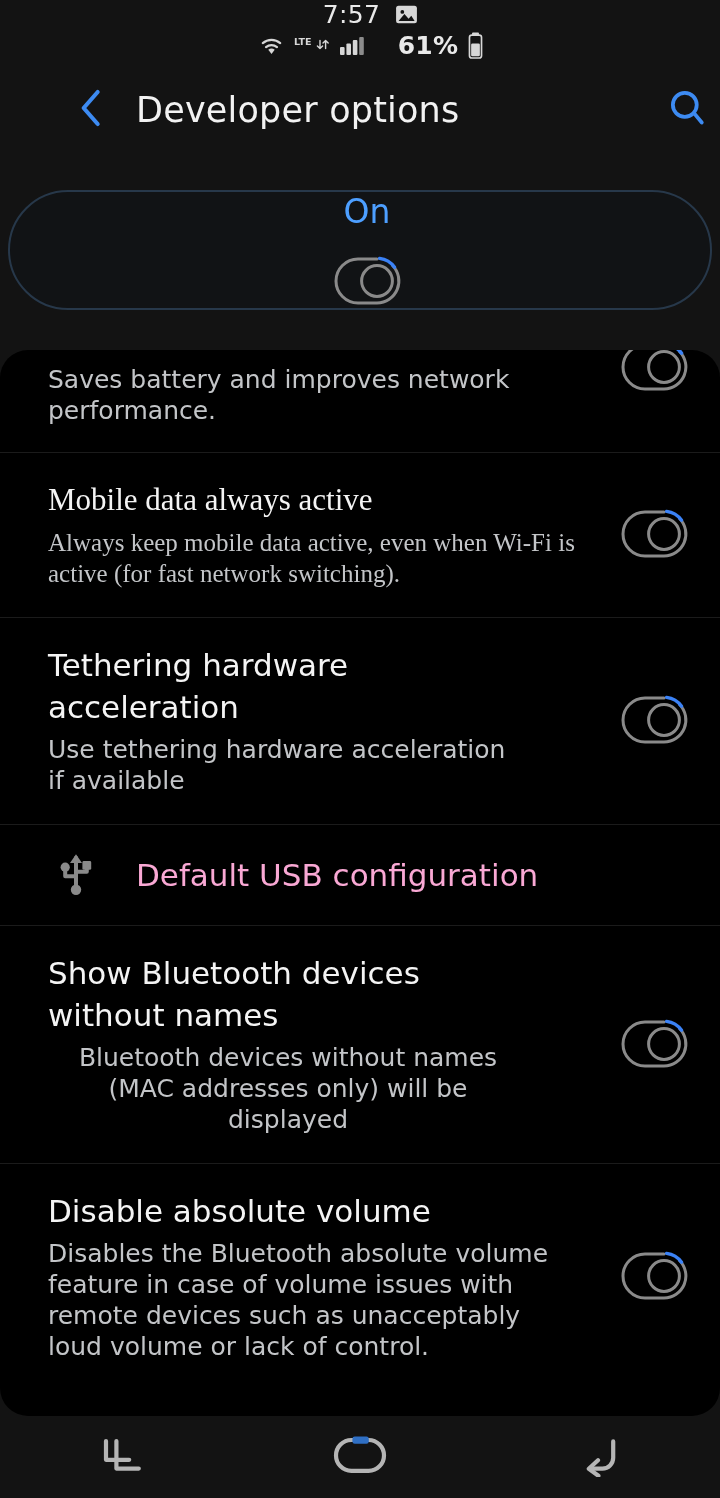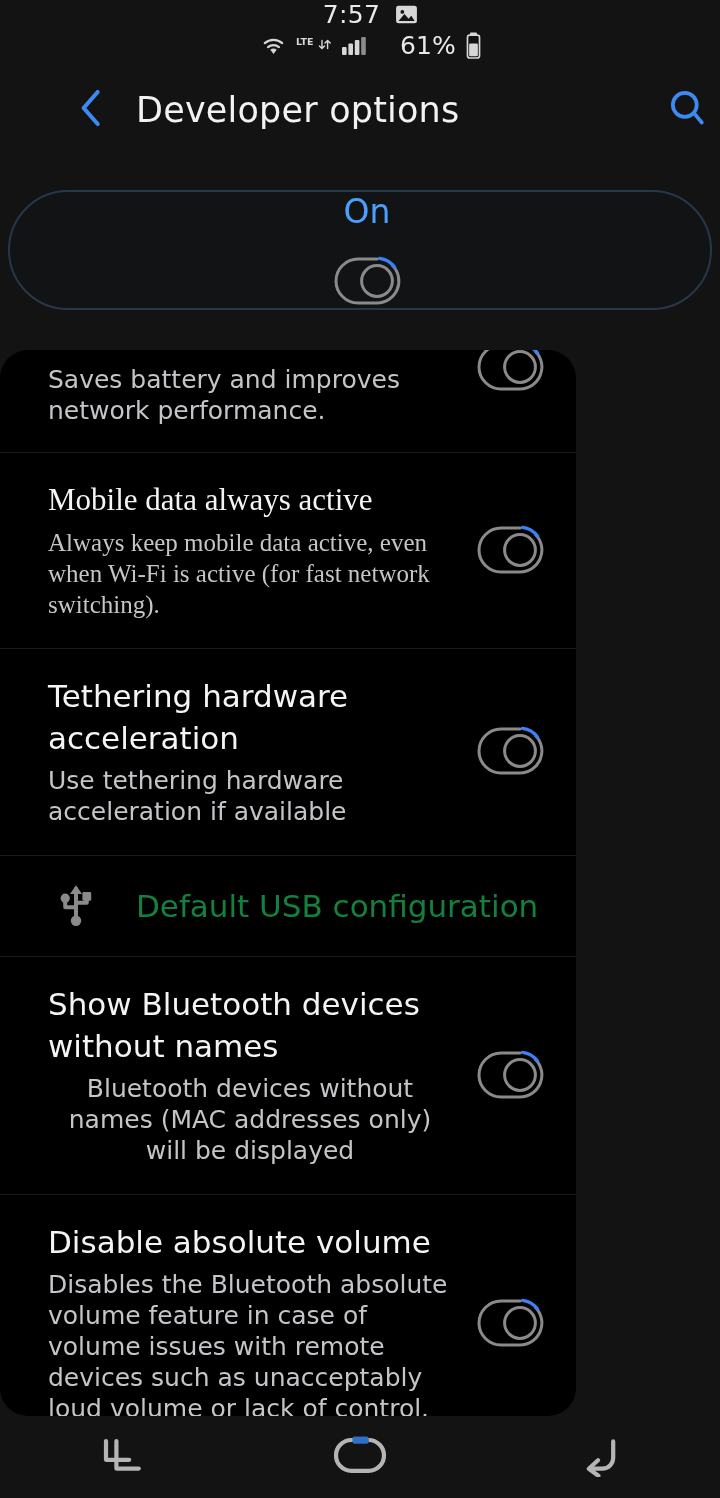--- a/index.html
+++ b/index.html
@@ -14,21 +14,21 @@
   
   .statusbar {
     position:absolute; top:0; left:0; width:720px; height:60px;
     display:flex; align-items:center; justify-content:space-between;
     padding:0 24px 0 46px;
     flex-direction:column;
   }
   .sb-left { display:flex; align-items:center; gap:14px; }
   .sb-clock { color:#e9e9e9; font-size:25px; letter-spacing:.3px; }
   .sb-right { display:flex; align-items:center; gap:9px; }
-  .sb-batt-text { color:#e9e9e9; font-size:25px; letter-spacing:.2px; margin-left:20px;}
+  .sb-batt-text { color:#e9e9e9; font-size:25px; letter-spacing:.2px; margin-left:20px;font-weight:bold;}
   .ic { display:block; }
 
   
   .header {
     position:absolute; top:62px; left:0; width:720px; height:96px;
     display:flex; align-items:center; padding:0 36px 0 40px;margin-left:28px;
   }
   .back-btn { width:46px; height:46px; display:flex; align-items:center; justify-content:center; }
   .page-title {
     color:#f2f2f2; font-size:35px; font-weight:400; letter-spacing:.2px;
@@ -44,21 +44,21 @@
     display:flex; align-items:center; padding:0 34px 0 48px;flex-direction:column;
   }
   .master-label { color:#4d9fff; font-size:33px; flex:1; }
 
   
   .switch { position:relative; width:72px; height:54px; flex:0 0 auto; }
   .switch svg { display:block; }
 
   
   .list-card {
-    position:absolute; top:350px; left:0; width:576px; height:1066px;
+    position:absolute; top:350px; left:0; width:720px; height:1066px;
     background:#000000;
     border-radius:28px 28px 28px 28px;
     overflow:hidden;
   }
   .row {
     position:relative; display:flex; align-items:center;
     padding:0 30px 0 48px; min-height:64px;
   }
   .row-texts { flex:1; padding-right:22px; }
   .row-title { color:#f4f4f4; font-size:31px; line-height:42px; font-weight:400; }
@@ -70,21 +70,21 @@
   .row-clipped .row-texts { padding-top:4px; }
   .row-clipped .switch-wrap { margin-top:-14px; }
 
   .row-mobile { padding-top:26px; padding-bottom:28px;font-family:Liberation Serif, serif; }
   .row-tether { padding-top:26px; padding-bottom:28px; }
   .row-usb    { padding-top:26px; padding-bottom:26px; align-items:center; }
   .row-bt     { padding-top:26px; padding-bottom:28px; }
   .row-vol    { padding-top:26px; padding-bottom:30px; }
 
   .usb-icon { width:56px; flex:0 0 56px; display:flex; justify-content:center; }
-  .usb-title { color:#15803d; font-size:31px; margin-left:32px; }
+  .usb-title { color:#f9a8d4; font-size:31px; margin-left:32px; }
 
   .switch-wrap { width:72px; flex:0 0 72px; display:flex; justify-content:center; }
 
   
   .navbar {
     position:absolute; bottom:0; left:0; width:720px; height:82px;
     background:#131313; display:flex; align-items:center;
   }
   .nav-btn { flex:1; display:flex; align-items:center; justify-content:center; height:82px; }
 </style>

